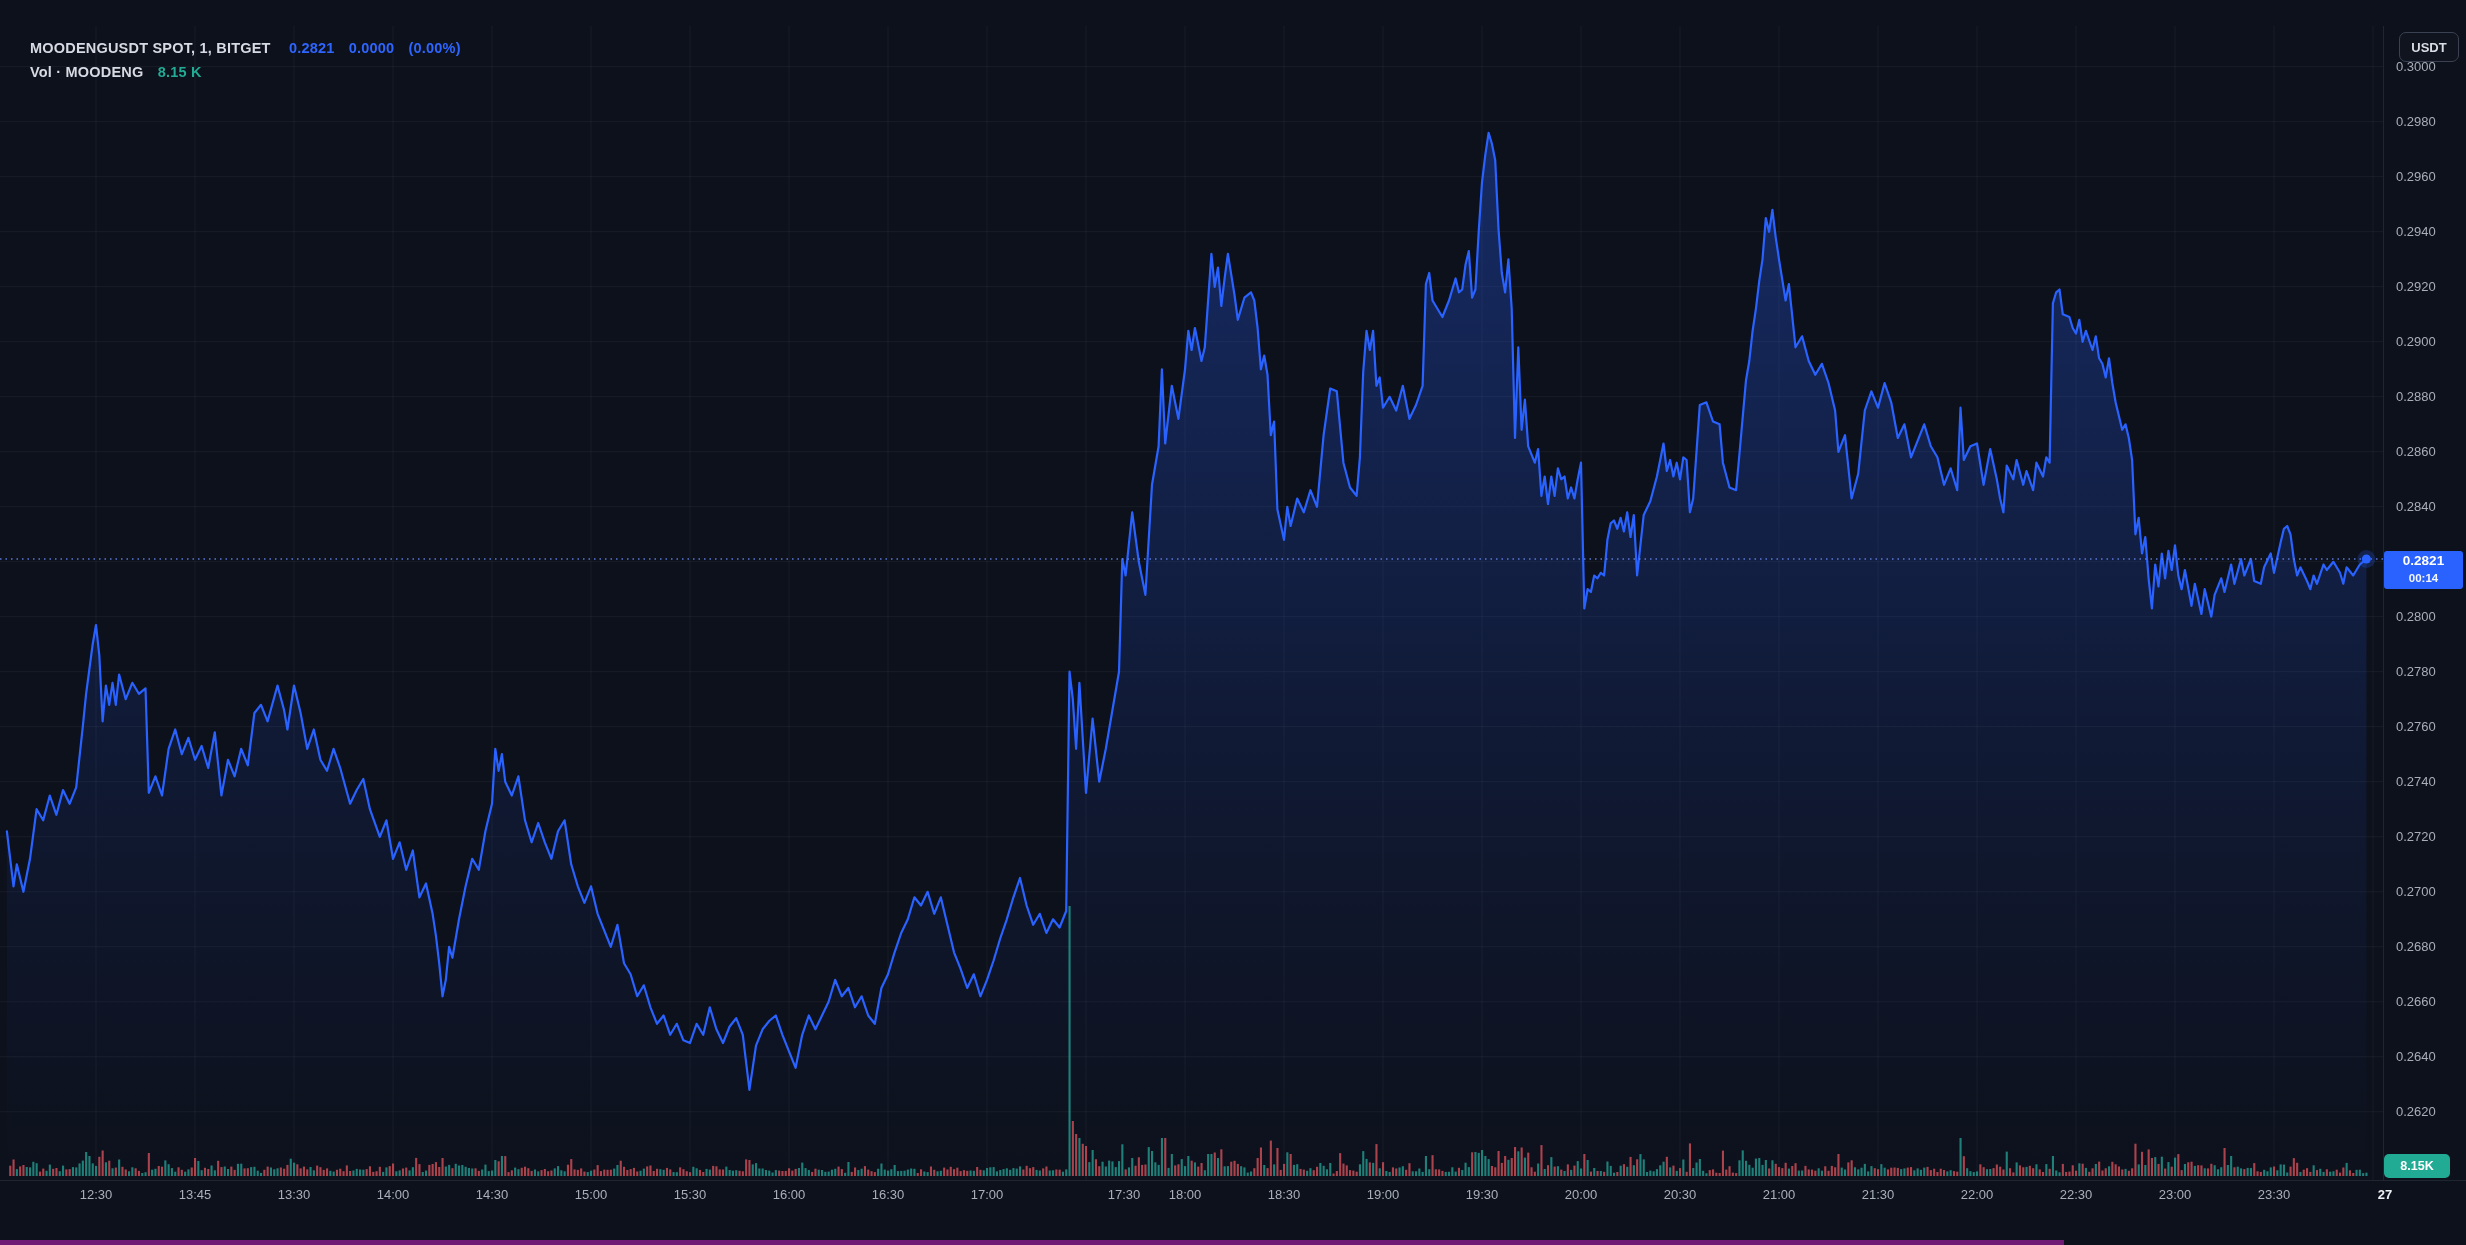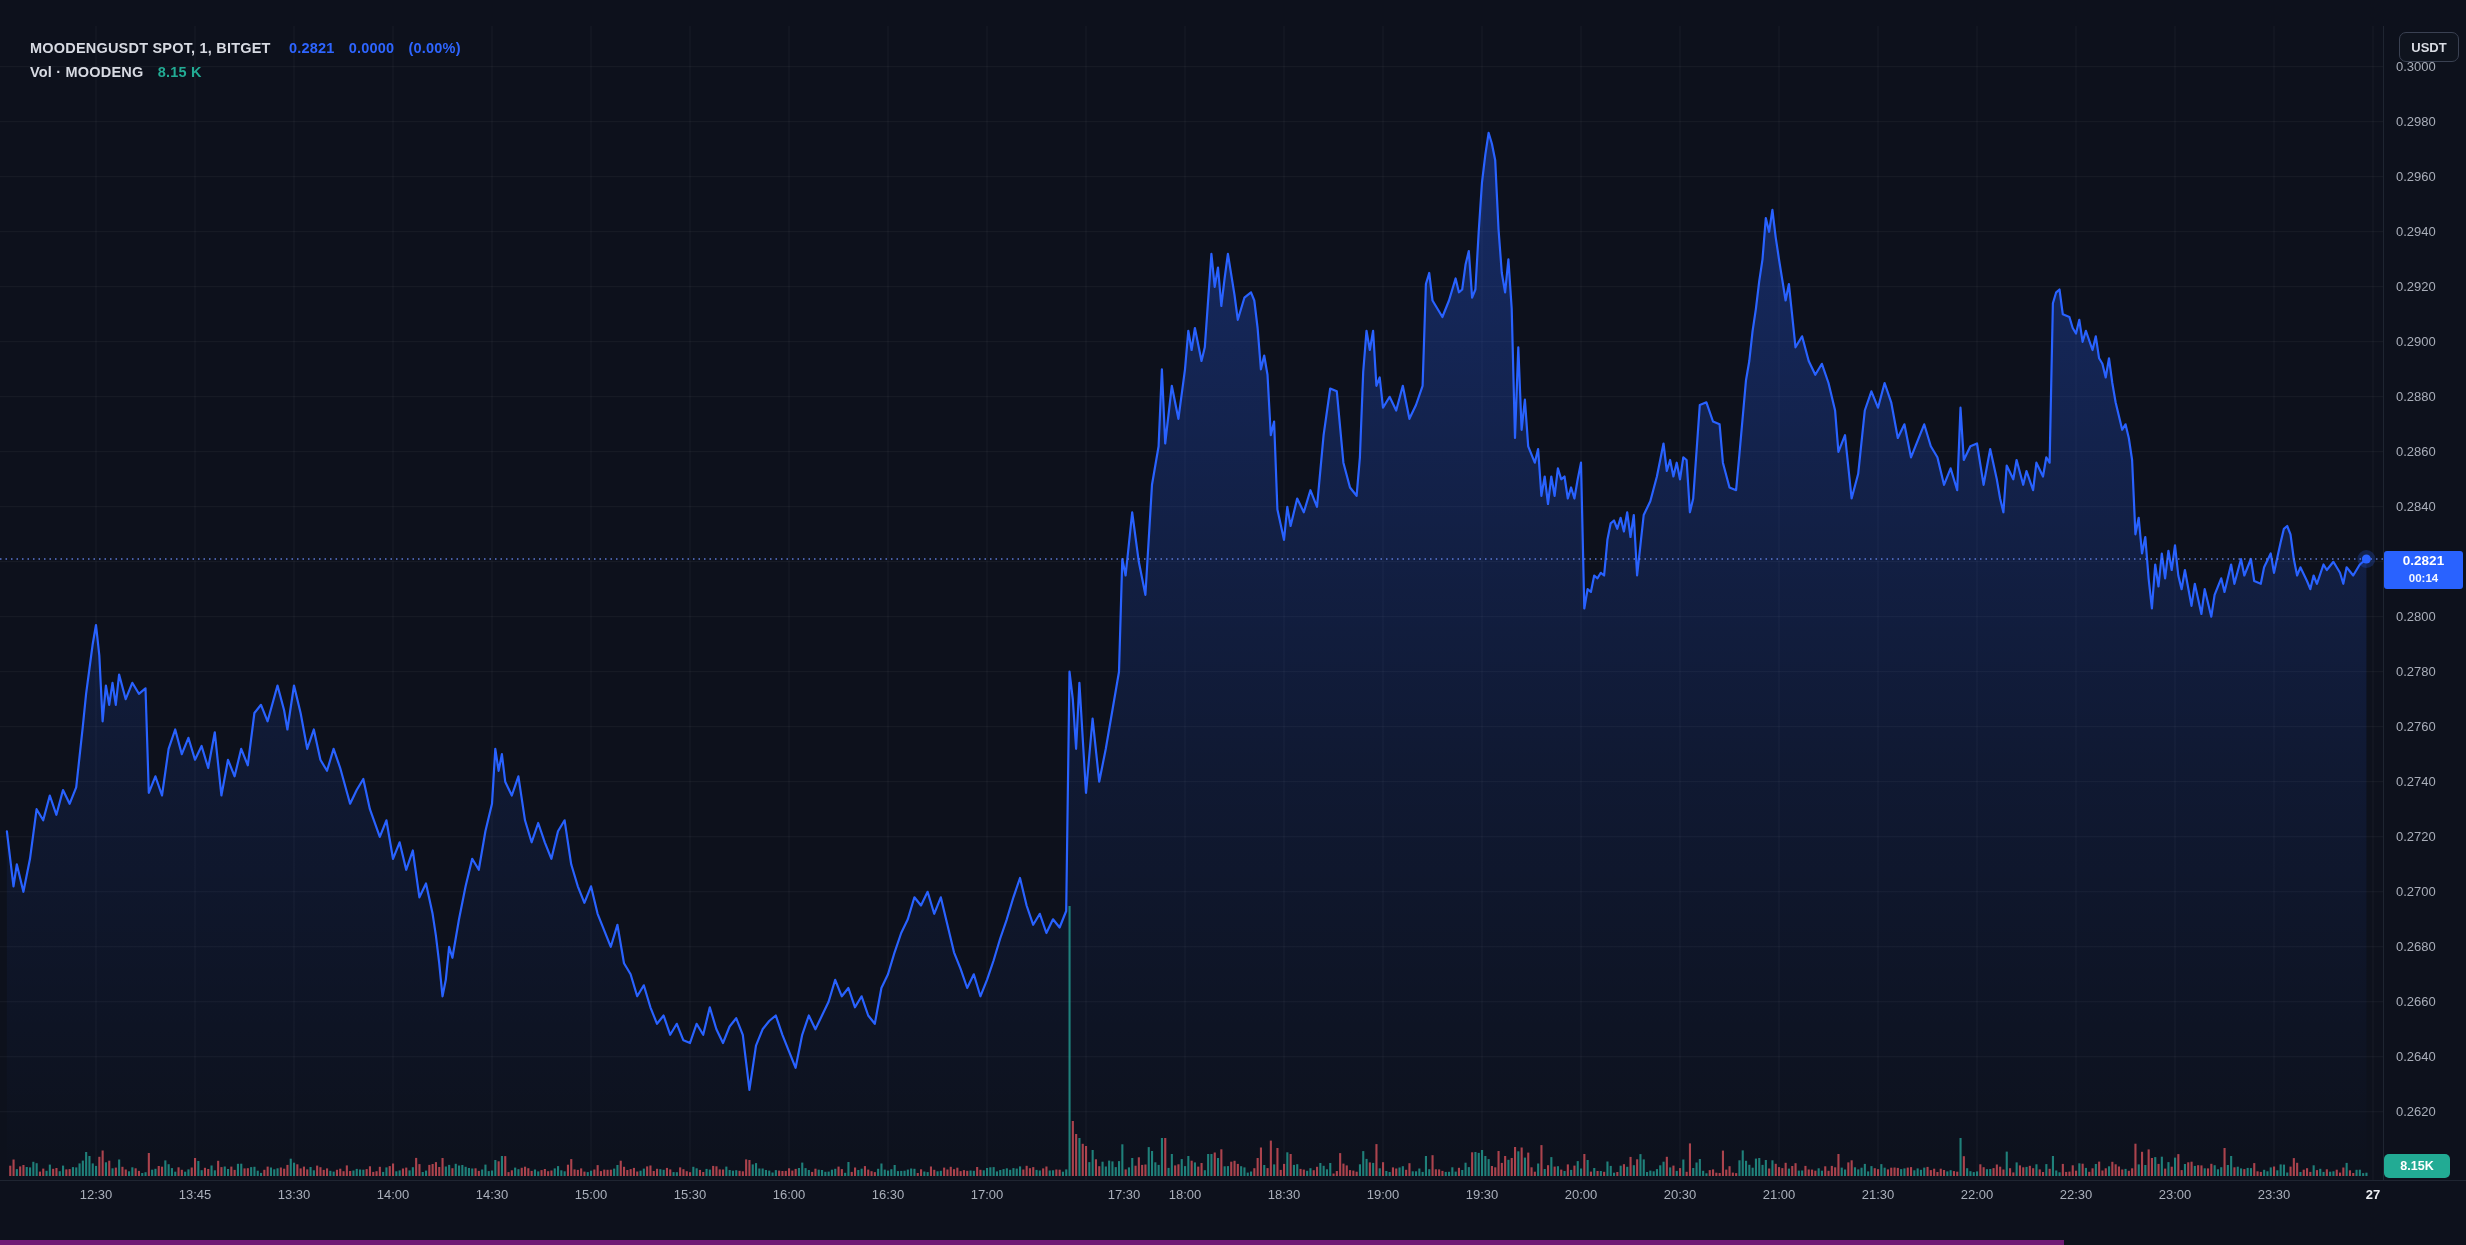--- a/index.html
+++ b/index.html
@@ -11,21 +11,21 @@
   #chart-svg{position:absolute;left:0;top:0;}
   .legend{position:absolute;left:30px;color:#d7dae2;font-size:14.5px;font-weight:600;letter-spacing:.2px;white-space:nowrap;}
   #legend-row1{top:40px;}
   #legend-row2{top:64px;}
   .val-blue{color:#2e65ff;font-weight:600;margin-left:14px;}
   .val-blue.tight{margin-left:10px;}
   .val-teal{color:#22ab94;font-weight:600;margin-left:10px;}
   #axis-sep{position:absolute;left:2383px;top:26px;width:1px;height:1182px;background:#1f2531;}
   #time-band{position:absolute;left:0;top:1180px;width:2466px;height:28px;background:#0d111c;border-top:1px solid #1f2531;box-sizing:border-box;}
   .tlabel{position:absolute;top:6px;transform:translateX(-50%);color:#aab0bb;font-size:13px;text-align:right;}
-  .tlabel.bold{color:#eef0f4;font-weight:bold;}
+  .tlabel.bold{color:#eef0f4;font-weight:bold;margin-left:12px;}
   #usdt-btn{position:absolute;left:2399px;top:32px;width:60px;height:30px;border:1px solid #3a4152;
             border-radius:7px;color:#d9dce3;font-size:13px;font-weight:bold;text-align:center;
             line-height:30px;box-sizing:border-box;background:#0f141e;cursor:pointer;}
   #price-tag{position:absolute;left:2384px;top:551px;width:79px;height:38px;background:#2962ff;border-radius:3px;
              color:#fff;text-align:center;font-weight:bold;}
   #price-tag .p{font-size:13.5px;line-height:20px;}
   #price-tag .c{font-size:11.5px;line-height:14px;opacity:.95;}
   #vol-tag{position:absolute;left:2384px;top:1154px;width:66px;height:24px;background:#22ab94;border-radius:5px;
            color:#fff;font-size:12.5px;font-weight:bold;text-align:center;line-height:24px;}
   #footer{position:absolute;left:0;top:1208px;width:2064px;height:37px;background:#701a75;margin-top:32px;}

